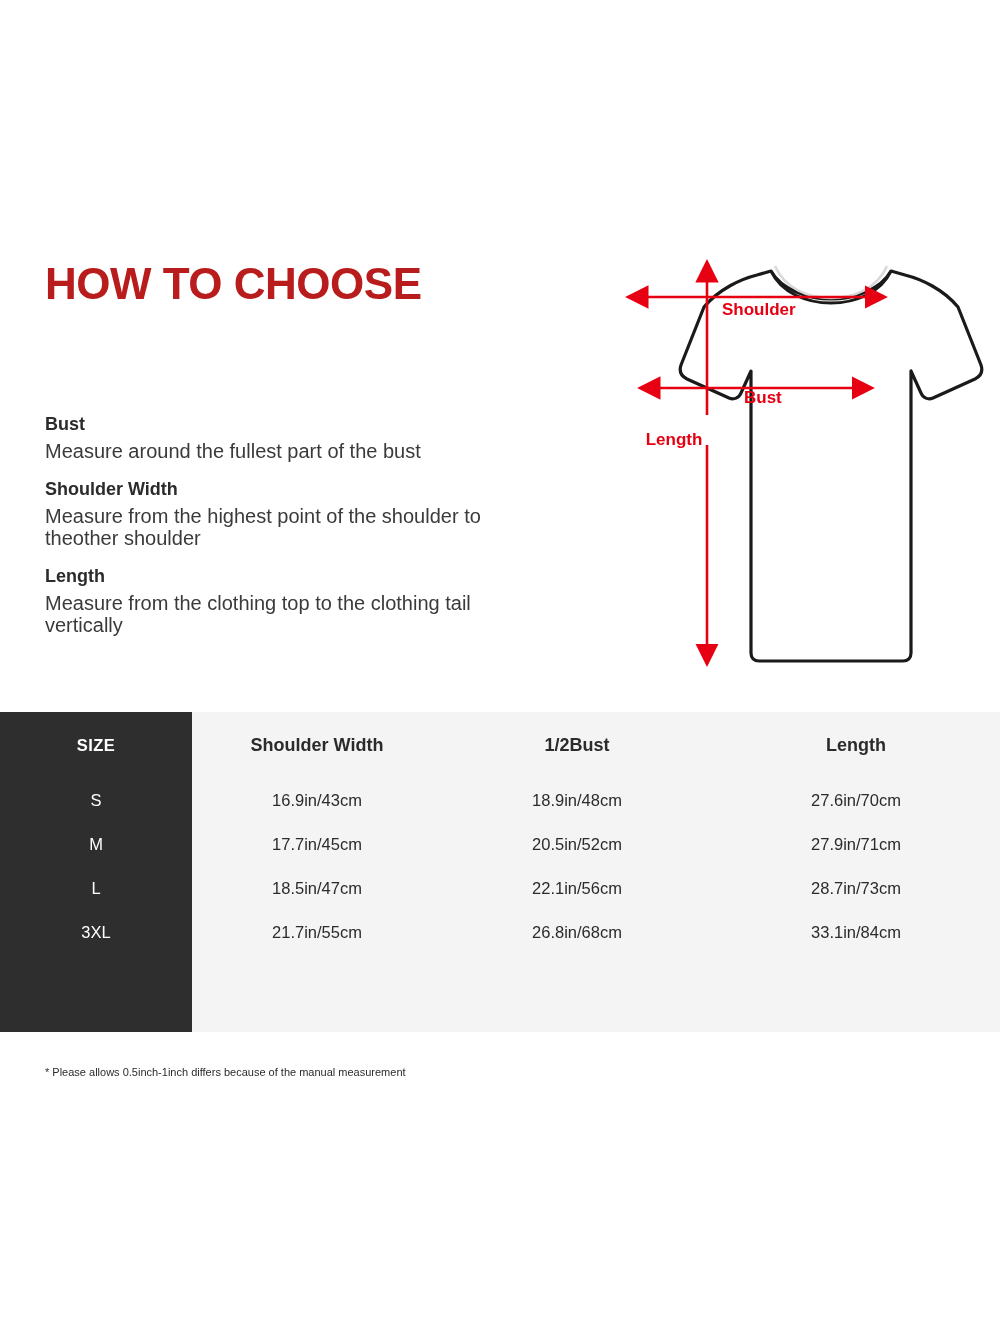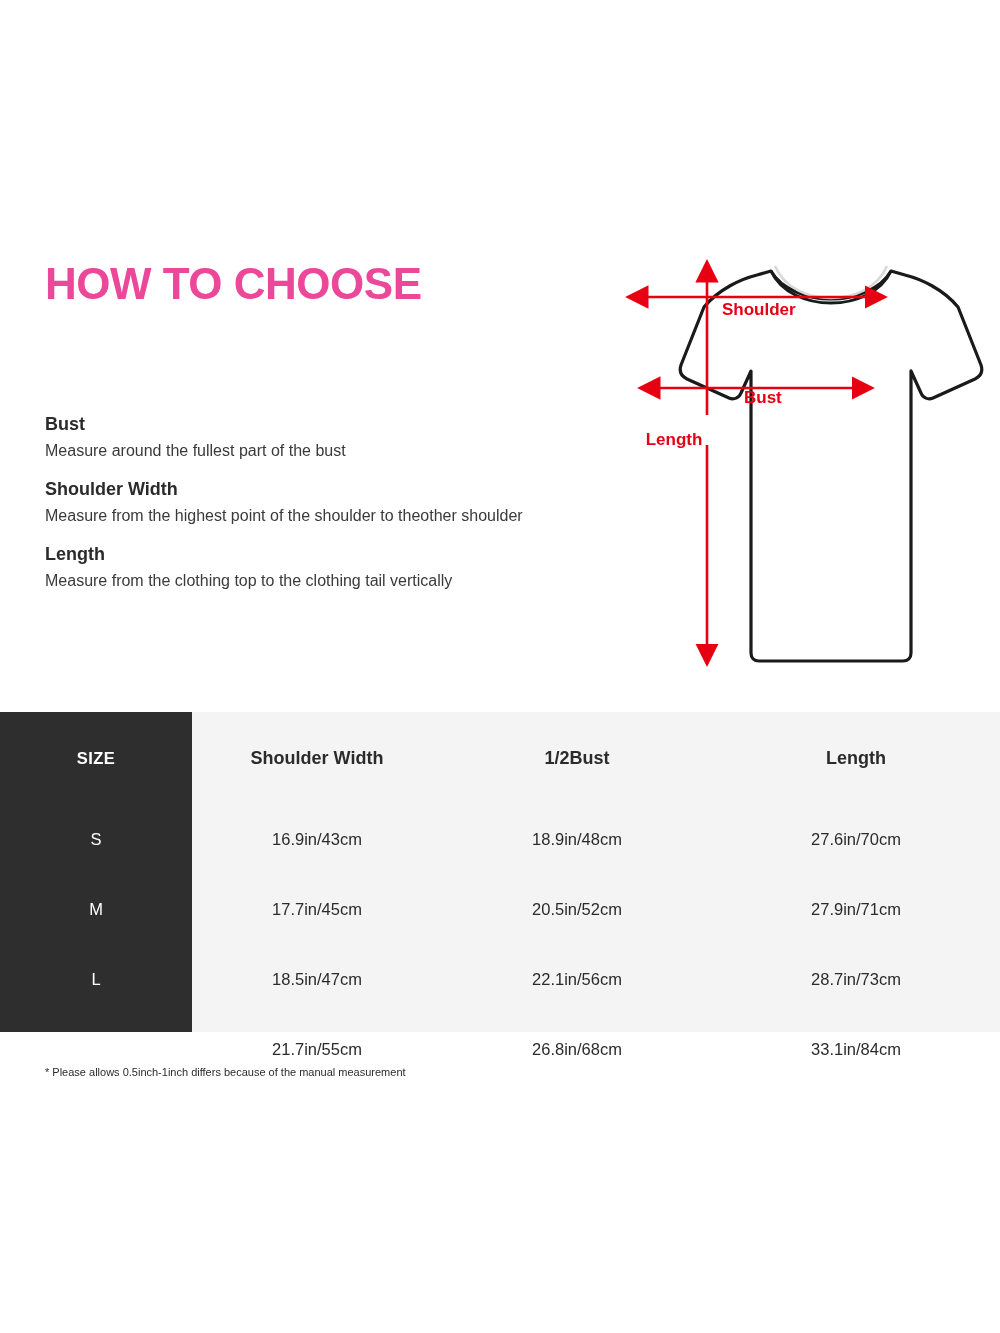--- a/index.html
+++ b/index.html
@@ -33,40 +33,40 @@
 
   .headline {
     position: absolute;
     left: 45px;
     top: 258px;
     width: 480px;
     font-size: 44px;
     line-height: 52px;
     font-weight: bold;
     letter-spacing: -0.5px;
-    color: #ec4899;
+    color: #b91c1c;
   }
 
   .defs {
     position: absolute;
     left: 45px;
     top: 414px;
     width: 480px;
   }
   .def-block {
     margin-bottom: 17px;
   }
   .def-title {
     font-size: 18px;
     font-weight: bold;
     color: #2b2b2b;
     margin-bottom: 5px;
   }
   .def-text {
-    font-size: 16px;
+    font-size: 20px;
     line-height: 22px;
     color: #3a3a3a;
     font-weight: normal;
   }
 
   .shirt-wrap {
     position: absolute;
     left: 519px;
     top: 245px;
     width: 470px;
@@ -97,21 +97,21 @@
     width: 1000px;
     border-collapse: collapse;
   }
   table.size-table th, table.size-table td {
     height: 40px;
     font-size: 16.5px;
     font-weight: normal;
     text-align: center;
     vertical-align: middle;
     color: #2b2b2b;
-    padding: 15px;
+    padding: 2px;
   }
   table.size-table thead th {
     height: 62px;
     font-weight: bold;
     font-size: 18px;
   }
   table.size-table thead th.size-head {
     color: #ffffff;
     font-size: 16.5px;
     font-weight: bold;

